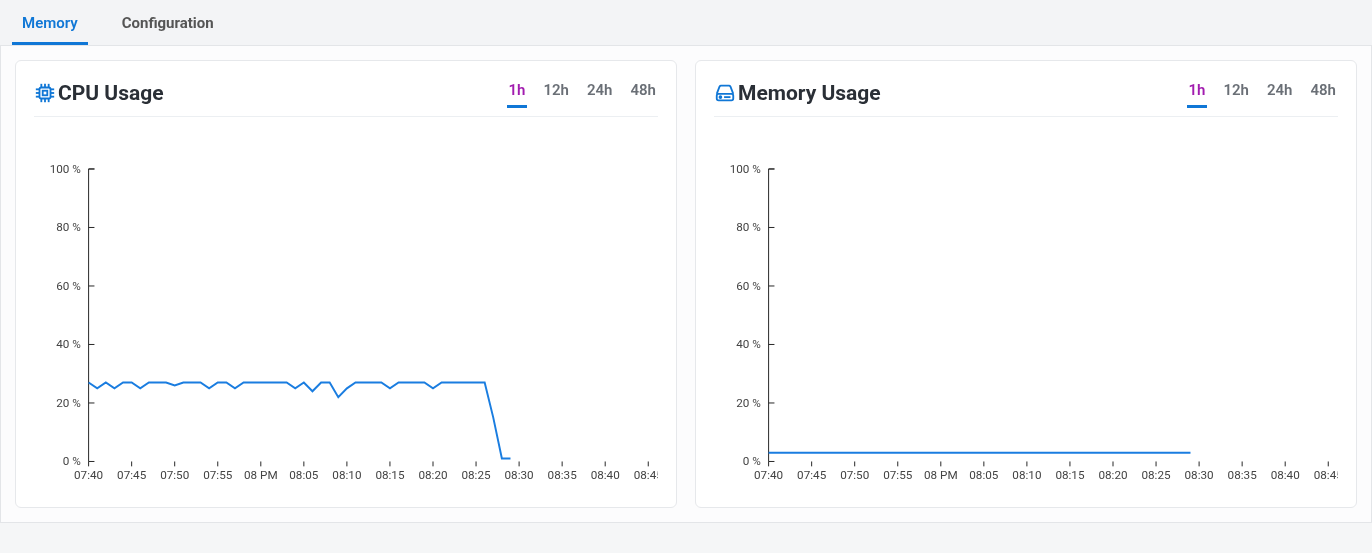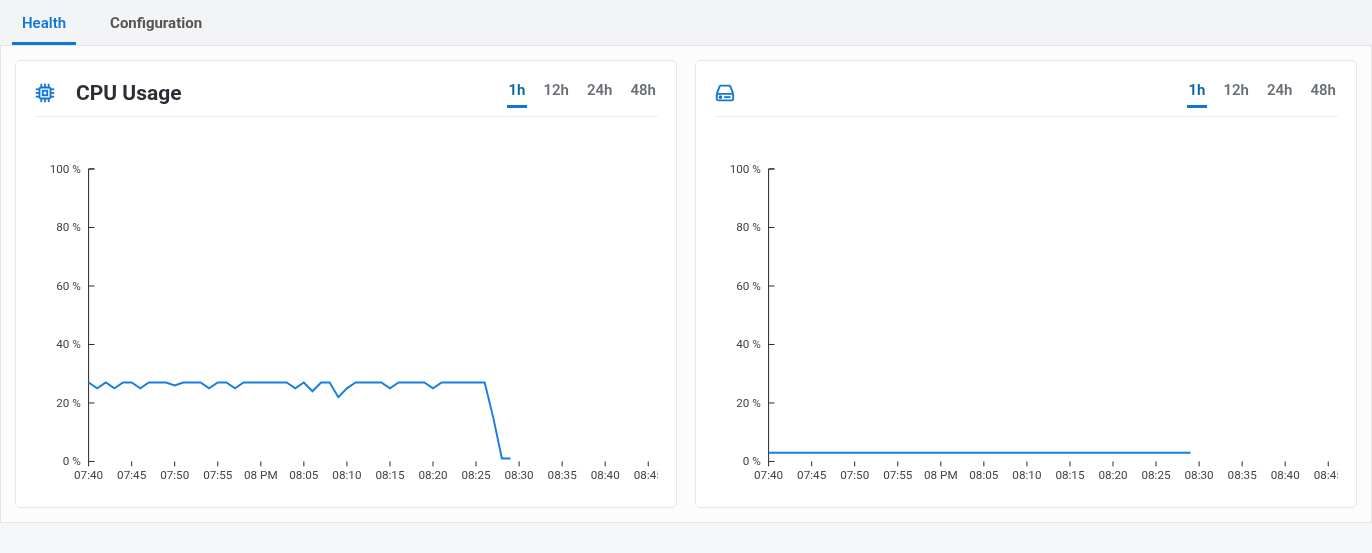--- a/index.html
+++ b/index.html
@@ -52,21 +52,21 @@
   .card-head {
     display: flex;
     align-items: center;
     justify-content: space-between;
     border-bottom: 1px solid #eceff2;
     padding-bottom: 8px;
   }
   .card-title {
     display: flex;
     align-items: center;
-    gap: 20px;
+    gap: 2px;
     font-size: 21px;
     font-weight: 700;
     color: #2a2f36;
   }
   .icon {
     width: 22px;
     height: 22px;
     display: inline-flex;
     align-items: center;
     justify-content: center;
@@ -78,21 +78,21 @@
     font-size: 15px;
     font-weight: 600;
     color: #6a6f76;
   }
   .range {
     padding: 4px 2px 6px 2px;
     cursor: pointer;
     border-bottom: 3px solid transparent;
   }
   .range.active {
-    color: #0369a1;
+    color: #a21caf;
     border-bottom-color: #1077d6;
     margin-left: 27px;
   }
   .chart-box {
     margin-top: 42px;
   }
   svg.chart {
     width: 100%;
     height: 330px;
     display: block;
@@ -108,21 +108,21 @@
   .plotline {
     fill: none;
     stroke: #1a7de0;
     stroke-width: 2;
   }
 </style>
 </head>
 <body>
 
 <div class="tabbar">
-  <div class="tab active">Health</div>
+  <div class="tab active">Memory</div>
   <div class="tab">Configuration</div>
 </div>
 
 <div class="panel-wrap">
   <div class="cards">
 
     <div class="card">
       <div class="card-head">
         <div class="card-title">
           <span class="icon">
@@ -207,20 +207,21 @@
       <div class="card-head">
         <div class="card-title">
           <span class="icon">
             <svg viewBox="0 0 24 24" width="22" height="22" fill="none" stroke="currentColor" stroke-width="2">
               <path d="M3 13 L6 5 A2 2 0 0 1 8 4 L16 4 A2 2 0 0 1 18 5 L21 13"></path>
               <rect x="3" y="13" width="18" height="7" rx="2"></rect>
               <circle cx="7" cy="16.5" r="1" fill="currentColor"></circle>
               <line x1="11" y1="16.5" x2="18" y2="16.5"></line>
             </svg>
           </span>
+          <span>Memory Usage</span>
         </div>
         <div class="range-group">
             <div class="range active">1h</div>
             <div class="range">12h</div>
             <div class="range">24h</div>
             <div class="range">48h</div>
           </div>
       </div>
       <div class="chart-box">
           <svg class="chart" viewBox="0 0 640 330">

